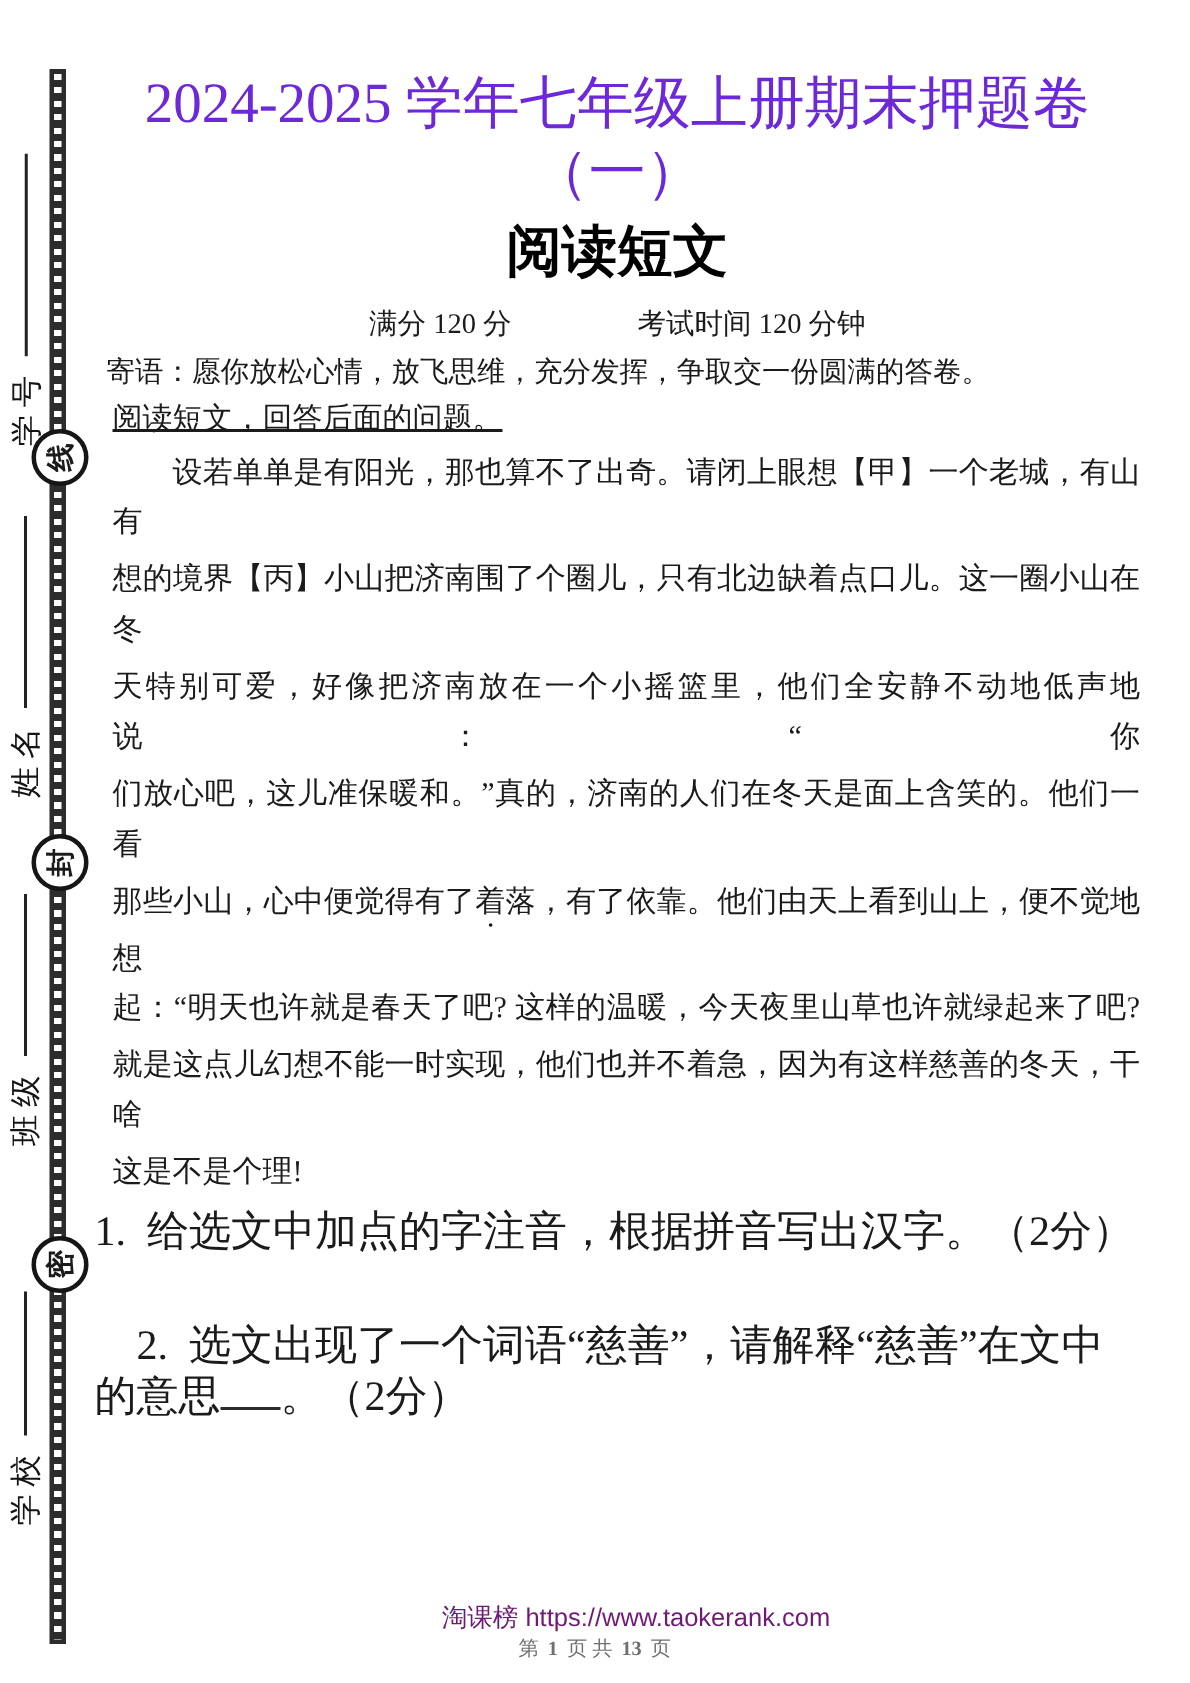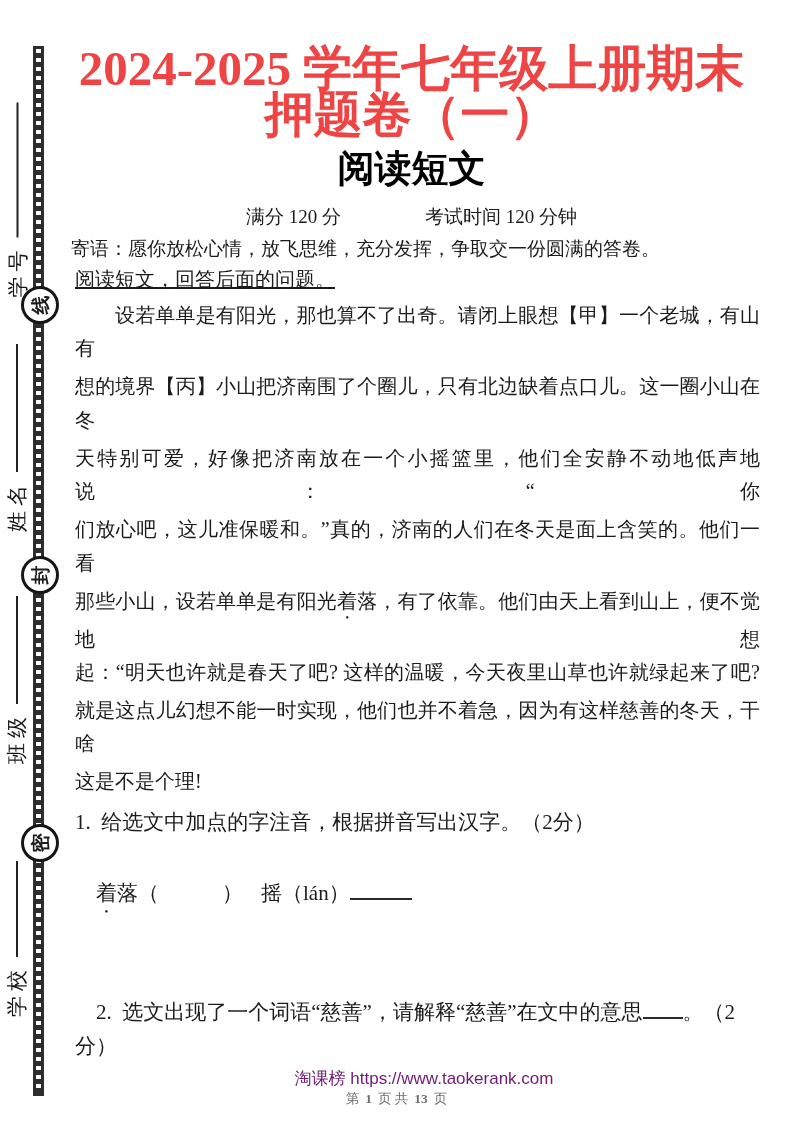--- a/index.html
+++ b/index.html
@@ -31,31 +31,31 @@
   .margin-label .rot{
     transform:rotate(-90deg);white-space:nowrap;display:inline-flex;
     align-items:center;font-size:21px;color:#141414;letter-spacing:5px;
   }
   .mlabel-line{display:inline-block;height:0;border-bottom:2px solid #222;margin-left:8px;}
   .ml-1{top:103px;height:194px}.ml-2{top:338px;height:200px}
   .ml-3{top:591px;height:178px}.ml-4{top:853px;height:172px}
   .w135{width:135px}.w128{width:128px}.w108{width:108px}.w96{width:96px}
   
   .content{position:absolute;left:63px;top:46px;width:697px;}
-  .title1{font-size:49px;font-weight:bold;text-align:center;line-height:46px;margin:0;color:#ef4444;}
+  .title1{font-size:38px;font-weight:normal;text-align:center;line-height:46px;margin:0;color:#6d28d9;}
   .title2{font-size:37px;font-weight:bold;text-align:center;line-height:46px;margin:8px 0 0;color:#000;}
   .meta{display:flex;justify-content:center;gap:84px;font-size:19px;line-height:25px;margin-top:12px;}
   .motto{font-size:19px;line-height:26px;margin:7px 0 0 8px;}
   .sec-head{font-family:"Liberation Sans","DejaVu Sans",sans-serif;font-weight:bold;font-size:20px;line-height:27px;margin-top:7px;color:#0e0e0e;}
   .intro{font-size:20px;line-height:28px;margin:3px 0 0 12px;text-decoration:underline;}
   .passage{margin:6px 0 0 12px;width:685px;font-size:20px;line-height:33.4px;}
   .pline{text-align:justify;text-align-last:justify;white-space:pre-wrap;}
   .pline.first{text-indent:2em;}
   .pline.last{text-align-last:left;}
-  .qline{margin-left:12px;font-size:21px;line-height:34px;white-space:pre-wrap;}
+  .qline{font-size:28px;line-height:34px;white-space:pre-wrap;}
   .lh36{line-height:36px}
   .mt8{margin-top:8px}.mt2{margin-top:2px}
   .blank{display:inline-block;height:2px;border-bottom:2px solid #2a2a2a;vertical-align:baseline;}
   .b40{width:40px}.b62{width:62px}
   .emdot{
     text-emphasis:filled dot #1a1a1a;-webkit-text-emphasis:filled dot #1a1a1a;
     text-emphasis-position:under right;-webkit-text-emphasis-position:under right;
   }
   .sp-left{margin-left:18px;}
   
@@ -123,31 +123,28 @@
 
   <div class="motto">寄语：愿你放松心情，放飞思维，充分发挥，争取交一份圆满的答卷。</div>
 
   <div class="intro">阅读短文，回答后面的问题。</div>
 
   <div class="passage">
     <div class="pline first"><span>设若单单是有阳光，那也算不了出奇。请闭上眼想【甲】一个老城，有山有</span><span class="emdot"></span><span></span></div>
     <div class="pline"><span>想的境界【丙】小山把济南围了个圈儿，只有北边缺着点口儿。这一圈小山在冬</span><span class="emdot"></span><span></span></div>
     <div class="pline"><span>天特别可爱，好像把济南放在一个小摇篮里，他们全安静不动地低声地说：“你</span><span class="emdot"></span><span></span></div>
     <div class="pline"><span>们放心吧，这儿准保暖和。”真的，济南的人们在冬天是面上含笑的。他们一看</span><span class="emdot"></span><span></span></div>
-    <div class="pline"><span>那些小山，设若单单是有阳光</span><span class="emdot">着</span><span>落，有了依靠。他们由天上看到山上，便不觉地想</span></div>
+    <div class="pline"><span>那些小山，心中便觉得有了</span><span class="emdot">着</span><span>落，有了依靠。他们由天上看到山上，便不觉地想</span></div>
     <div class="pline"><span>起：“明天也许就是春天了吧? 这样的温暖，今天夜里山草也许就绿起来了吧?</span><span class="emdot"></span><span></span></div>
     <div class="pline"><span>就是这点儿幻想不能一时实现，他们也并不着急，因为有这样慈善的冬天，干啥</span><span class="emdot"></span><span></span></div>
     <div class="pline last"><span>这是不是个理!</span><span class="emdot"></span><span></span></div>
   </div>
 
   <div class="qline mt2">1.  给选文中加点的字注音，根据拼音写出汉字。（2分）</div>
 
-  <div class="qline lh36">
-    <span class="emdot">着</span><span>落（　　　）</span><span class="sp-left">摇（lán）</span><span class="blank b62"></span>
-  </div>
 
   <div class="qline mt8">
     <span>2.  选文出现了一个词语“慈善”，请解释“慈善”在文中的意思</span><span class="blank b40"></span><span>。（2分）</span>
   </div>
 
 </div>
 
 <div class="f-site">淘课榜 https://www.taokerank.com</div>
 <div class="f-page">
   <span class="seg">第</span><span class="num">1</span><span class="seg">页 共</span><span class="num">13</span><span class="seg">页</span>

